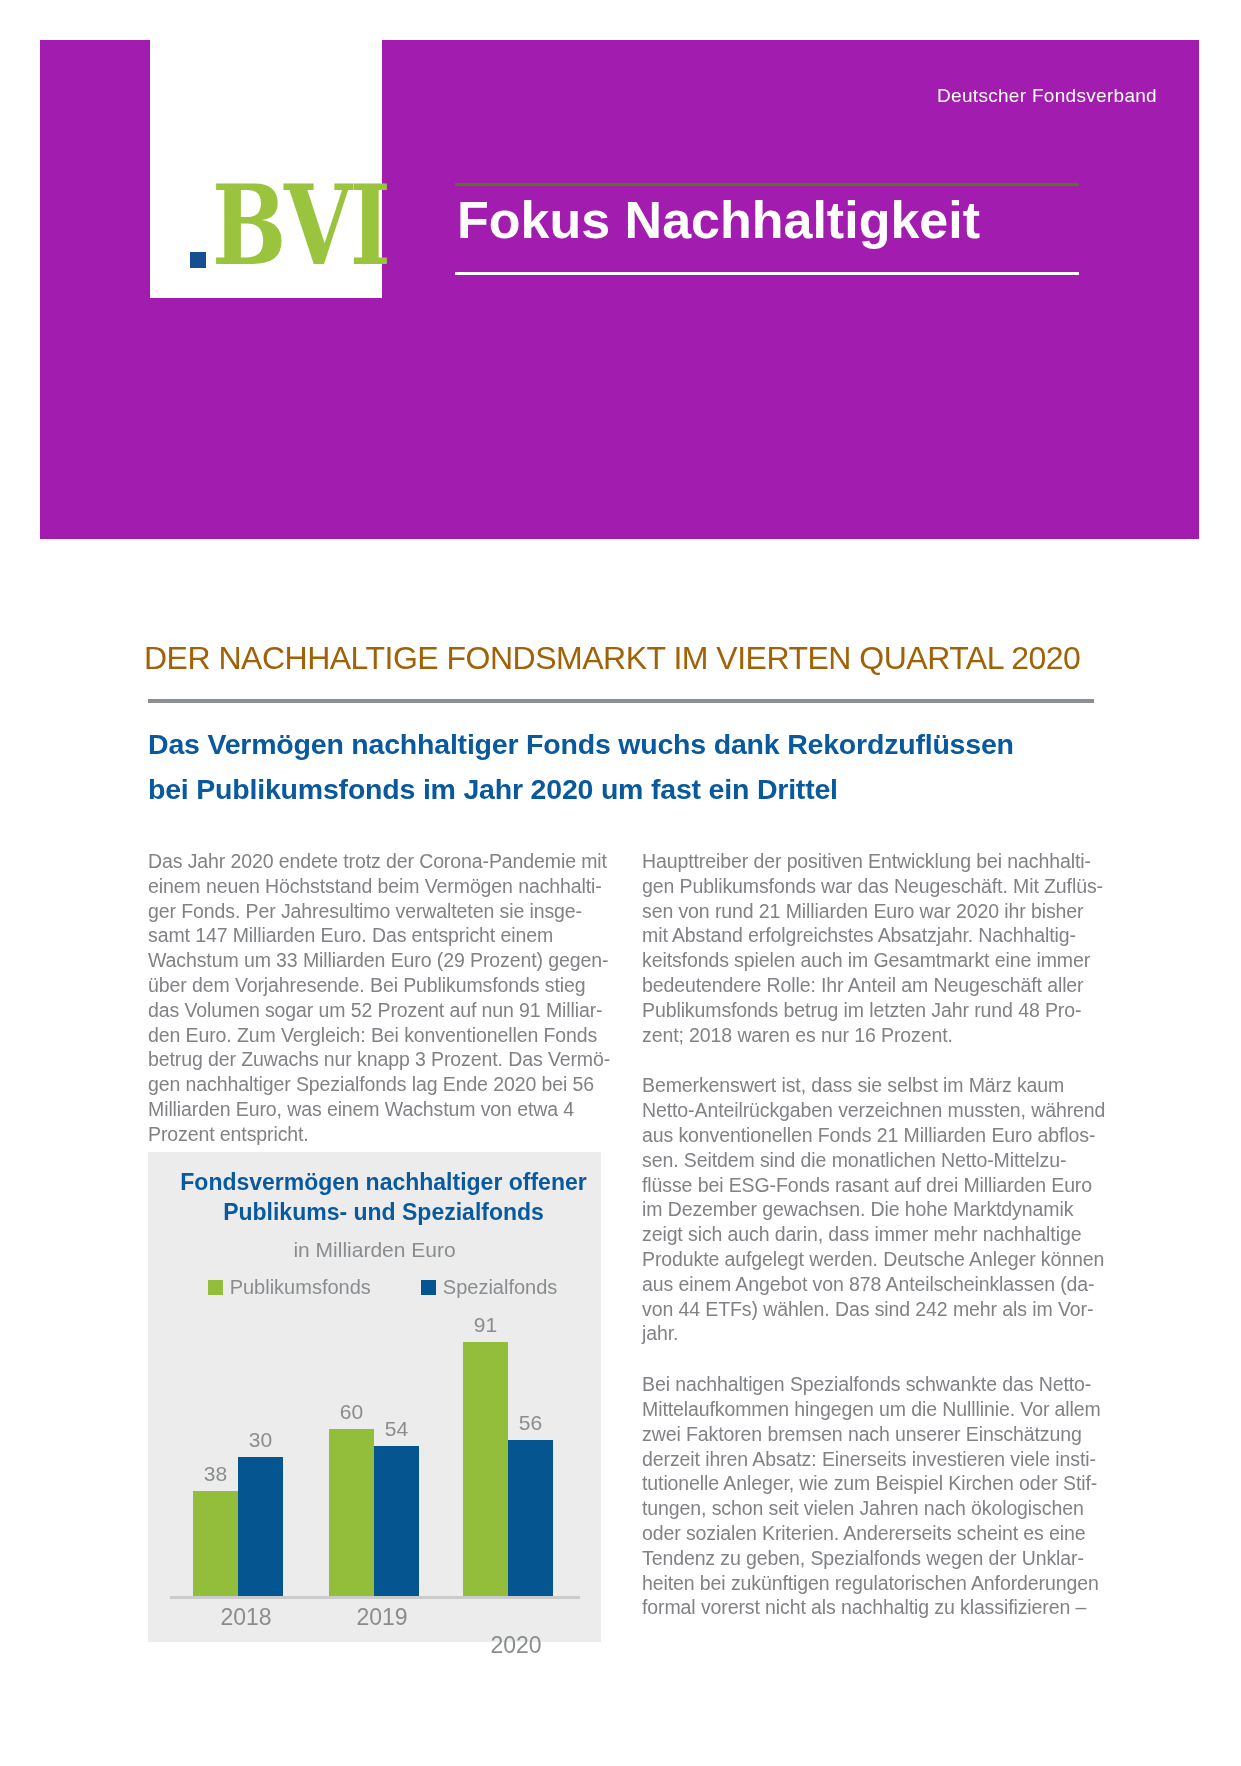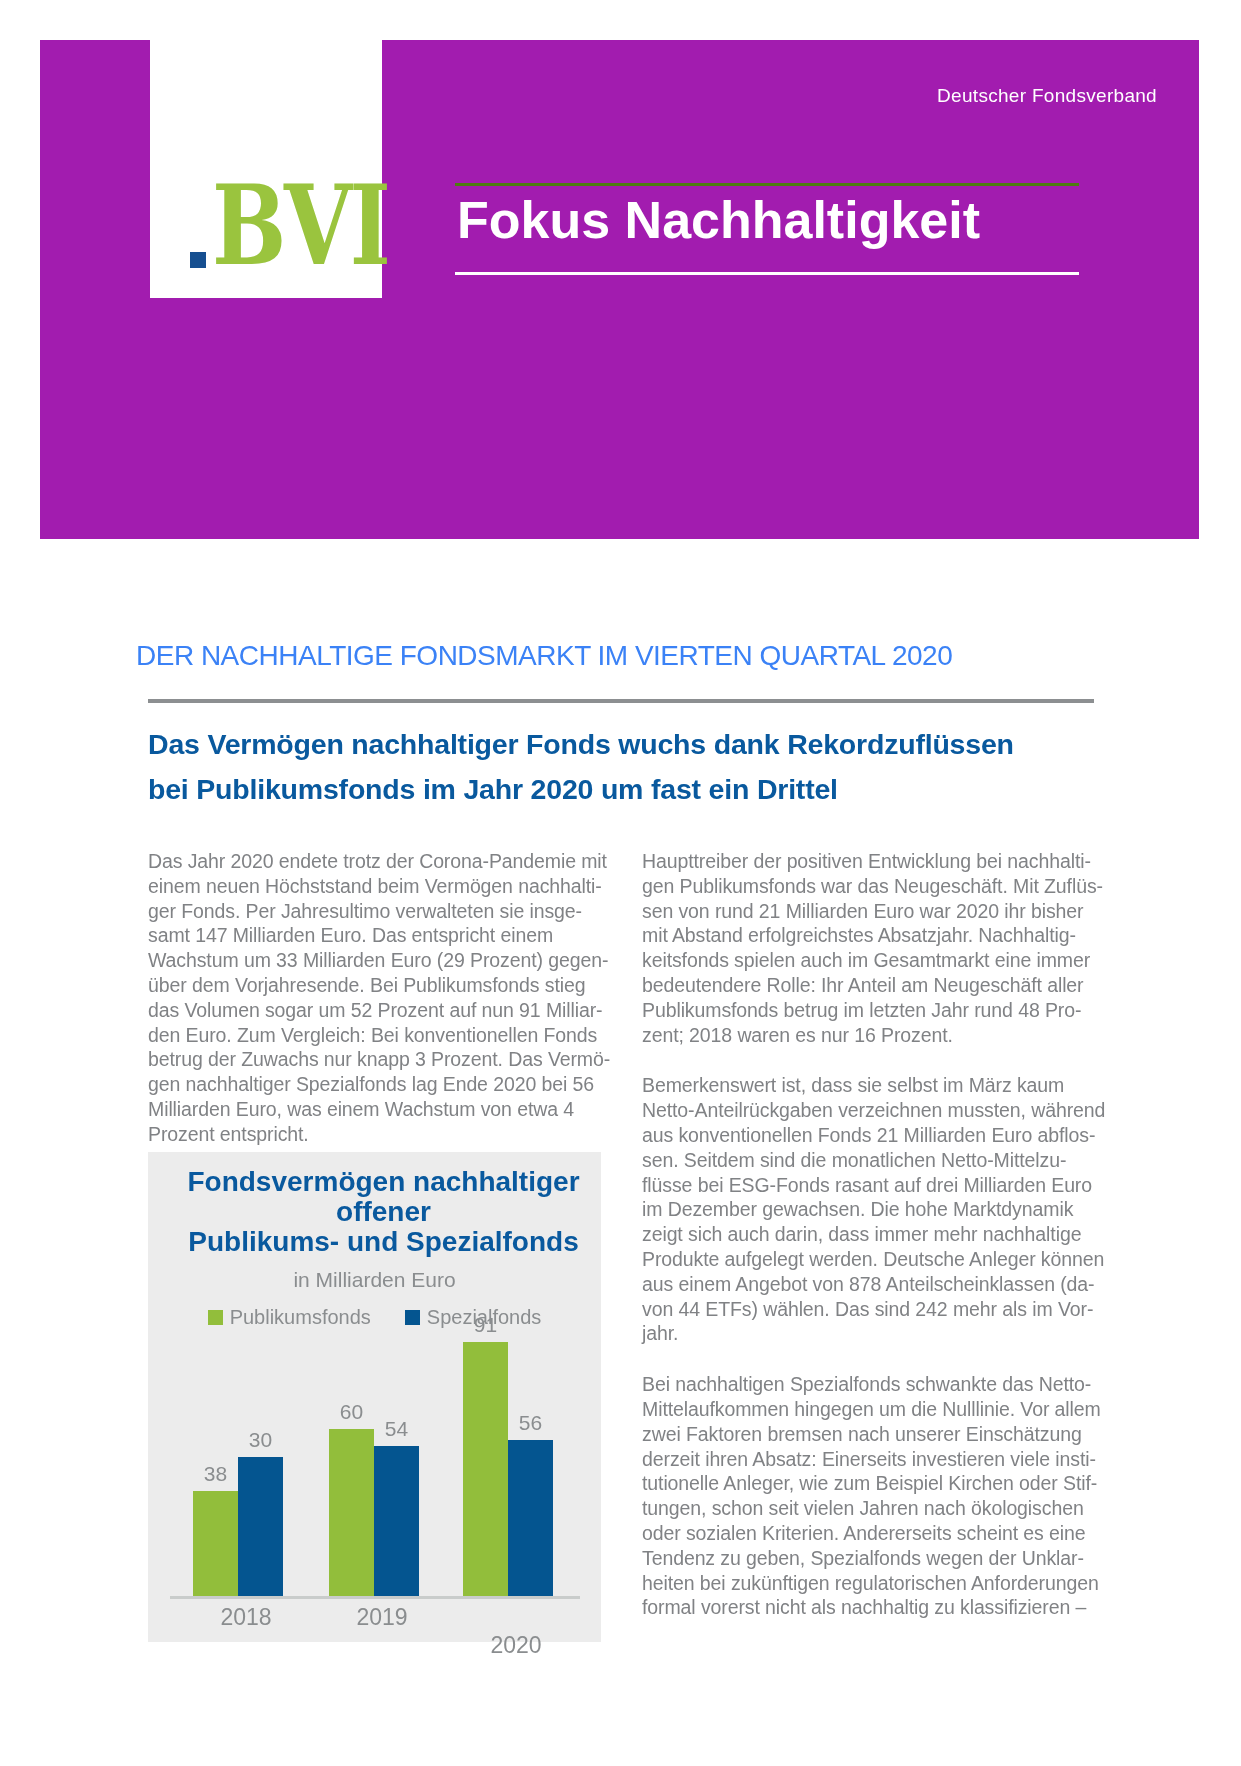--- a/index.html
+++ b/index.html
@@ -14,40 +14,40 @@
   .logo-dot{position:absolute;left:0;bottom:4px;width:16px;height:16px;background:#164F90;}
   .logo-text{display:inline-block;margin-left:22px;font-family:"DejaVu Serif",serif;font-weight:bold;
              font-size:110px;line-height:92px;color:#9AC43E;letter-spacing:-3px;
              transform:scaleX(.80);transform-origin:0 100%;}
   .masthead{position:absolute;left:415px;top:143px;}
   .masthead-inner{display:inline-block;min-width:620px;border-top:3px solid #4d7c0f;border-bottom:3px solid #fff;
                   padding:7px 2px 25px 2px;}
   .masthead-title{font-size:52px;line-height:54px;font-weight:bold;color:#fff;letter-spacing:0;white-space:nowrap;}
 
   
-  .kicker{position:absolute;left:136px;top:640px;font-size:28px;letter-spacing:-.5px;color:#3b82f6;white-space:nowrap;}
+  .kicker{position:absolute;left:144px;top:640px;font-size:32px;letter-spacing:-.5px;color:#a16207;white-space:nowrap;}
   .rule{position:absolute;left:148px;top:699px;width:946px;height:4px;background:#8C8F91;}
   .headline{position:absolute;left:148px;top:722px;font-size:28.5px;font-weight:bold;line-height:45px;
             letter-spacing:-.2px;color:#09599E;white-space:pre-line;}
 
   
   .col{position:absolute;top:831px;width:470px;font-size:19.5px;line-height:24.8px;
        letter-spacing:-.1px;color:#808285;}
   .col-left{left:148px;}
   .col-right{left:642px;}
   .col p{margin:18px 0 26px 0;white-space:pre-line;}
 
   
   .chart-panel{position:absolute;left:148px;top:1152px;width:453px;height:490px;background:#ECECEC;}
-  .chart-title{padding-top:15px;text-align:center;font-size:28px;font-weight:bold;line-height:30px;
+  .chart-title{padding-top:15px;text-align:center;font-size:23px;font-weight:bold;line-height:30px;
                color:#09599E;white-space:pre-line;padding-left:18px;}
   .chart-subtitle{margin-top:11px;text-align:center;font-size:21px;color:#8A8D8F;}
   .chart-legend{margin-top:14px;display:flex;justify-content:center;align-items:center;gap:34px;
                 font-size:20px;color:#8A8D8F;}
-  .legend-item{display:flex;align-items:center;gap:7px;}
+  .legend-item{display:flex;align-items:center;gap:7px;margin-left:16px;}
   .legend-swatch{width:15px;height:15px;flex:0 0 auto;}
   .chart-plot{position:absolute;left:0;right:0;bottom:45px;height:300px;}
   .bar{position:absolute;bottom:0;}
   .bar-label{position:absolute;text-align:center;font-size:21px;color:#8A8D8F;}
   .axis-line{position:absolute;left:22px;bottom:43px;width:410px;height:3px;background:#C9CCCB;}
   .chart-x-axis{position:absolute;left:8px;right:0;bottom:8px;height:30px;}
   .x-label{position:absolute;top:0;text-align:center;font-size:23px;color:#8A8D8F;}
 </style>
 </head>
 <body>

